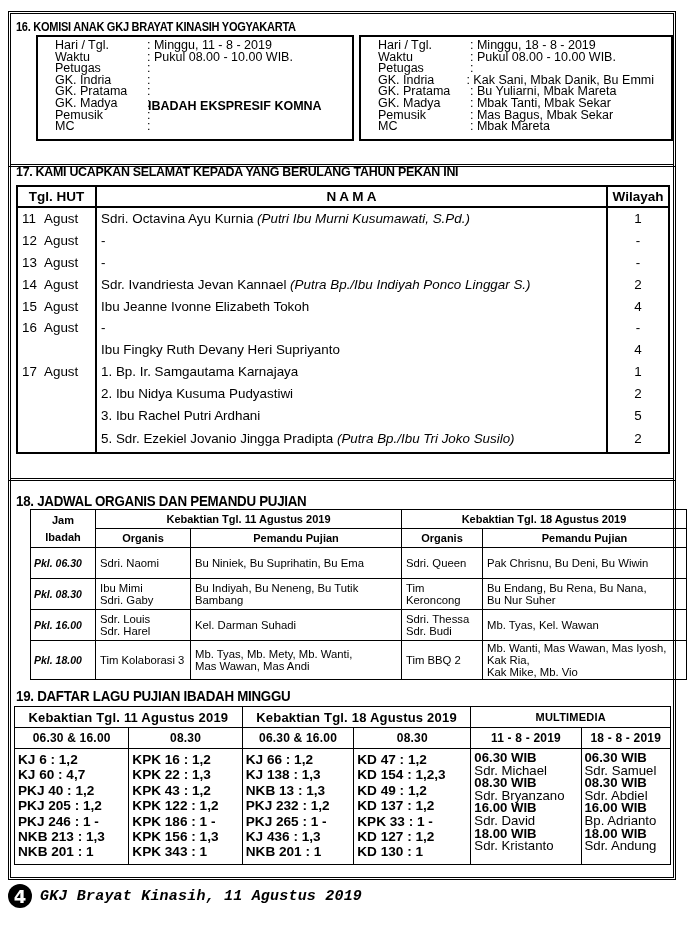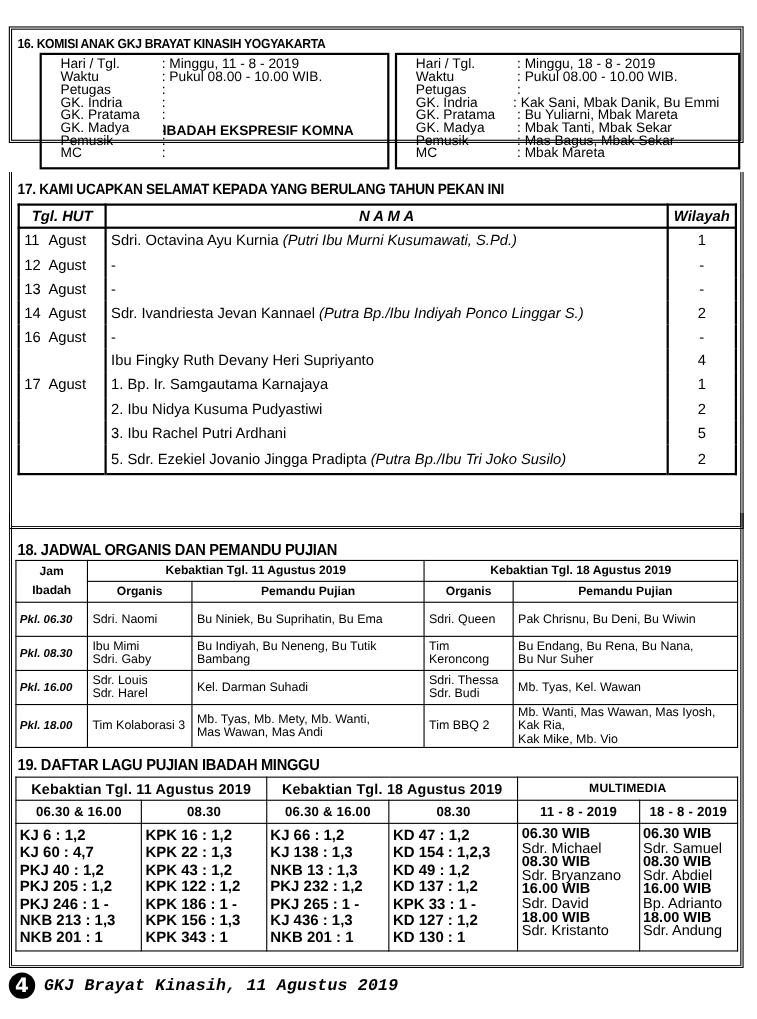--- a/index.html
+++ b/index.html
@@ -1,43 +1,43 @@
 <!DOCTYPE html>
 <html><head>
 <meta charset="utf-8">
 <style>
   html,body{margin:0;padding:0;background:#fff;}
   body{width:688px;height:926px;position:relative;overflow:hidden;font-family:"Liberation Sans",sans-serif;color:#000;}
   .frame{position:absolute;left:8px;width:668px;border:3px double #000;box-sizing:border-box;}
-  #sec16{top:24px;height:106px;}
+  #sec16{top:11px;height:156px;}
   #sec17{top:156px;height:325px;border-top:none;}
   #sec1819{top:466px;height:414px;border-top:none;}
   .sec-title{position:absolute;left:5px;font-weight:bold;font-size:13.5px;letter-spacing:-0.3px;transform:scaleX(0.92);transform-origin:left;white-space:nowrap;}
   #sec16 .sec-title{top:6px;font-size:12px;}
   
   .kbox{position:absolute;top:21px;height:106px;border:2px solid #000;box-sizing:border-box;font-size:12.5px;line-height:11.6px;padding:3px 17px;}
   #kbox1{left:25px;width:318px;}
   #kbox2{left:348px;width:314px;}
   .krow{display:flex;white-space:nowrap;}
   .klab{width:92px;}
   .kval{}
   .kspecial{position:absolute;left:110px;top:64px;font-weight:bold;font-size:12.5px;}
   
   #sec17 .sec-title{top:8px;}
   table{border-collapse:collapse;}
   #hut{position:absolute;left:5px;top:29px;width:654px;border:2px solid #000;font-size:13.4px;}
-  #hut th{border:2px solid #000;font-weight:bold;height:19px;padding:0;font-size:13.5px;font-style:italic;}
+  #hut th{border:2px solid #000;font-weight:bold;height:19px;padding:0;font-size:13.5px;}
   #hut td{padding:0 4px;height:21.8px;white-space:nowrap;}
   #hut td.c1{border-right:2px solid #000;width:69px;}
   #hut td.c3{border-left:2px solid #000;width:52px;text-align:center;}
   #hut .tnum{display:inline-block;width:22px;}
   #hut tr.last td{height:26px;}
   
   #sec18title{position:absolute;left:5px;top:27px;font-size:14.5px;}
-  #jadwal{position:absolute;left:3px;top:43px;width:657px;font-size:11.3px;}
+  #jadwal{position:absolute;left:19px;top:43px;width:657px;font-size:11.3px;}
   #jadwal th,#jadwal td{border:1.5px solid #000;padding:1px 4px;}
   #jadwal th{font-weight:bold;font-size:11px;height:16px;}
   #jadwal td{height:28px;line-height:12px;}
   #jadwal td.jam{font-weight:bold;font-size:10.5px;white-space:nowrap;padding:0 3px;font-style:italic;}
   
   #sec19title{position:absolute;left:5px;top:222px;font-size:14.5px;}
   #lagu{position:absolute;left:3px;top:240px;width:657px;}
   #lagu th{border:1.5px solid #000;font-weight:bold;font-size:13px;height:20px;padding:0;letter-spacing:0.2px;}
   #lagu th.sub{font-size:12px;}
   #lagu th.mm{font-size:11px;}
@@ -153,20 +153,25 @@
         </tr>
         <tr>
           <td class="c1"><span class="tnum">13</span><span>Agust</span></td>
           <td><span>-</span><i></i></td>
           <td class="c3">-</td>
         </tr>
         <tr>
           <td class="c1"><span class="tnum">14</span><span>Agust</span></td>
           <td><span>Sdr. Ivandriesta Jevan Kannael </span><i>(Putra Bp./Ibu Indiyah Ponco Linggar S.)</i></td>
           <td class="c3">2</td>
+        </tr>
+        <tr>
+          <td class="c1"><span class="tnum">15</span><span>Agust</span></td>
+          <td><span>Ibu Jeanne Ivonne Elizabeth Tokoh</span><i></i></td>
+          <td class="c3">4</td>
         </tr>
         <tr>
           <td class="c1"><span class="tnum">16</span><span>Agust</span></td>
           <td><span>-</span><i></i></td>
           <td class="c3">-</td>
         </tr>
         <tr>
           <td class="c1"><span class="tnum"></span><span></span></td>
           <td><span>Ibu Fingky Ruth Devany Heri Supriyanto</span><i></i></td>
           <td class="c3">4</td>

